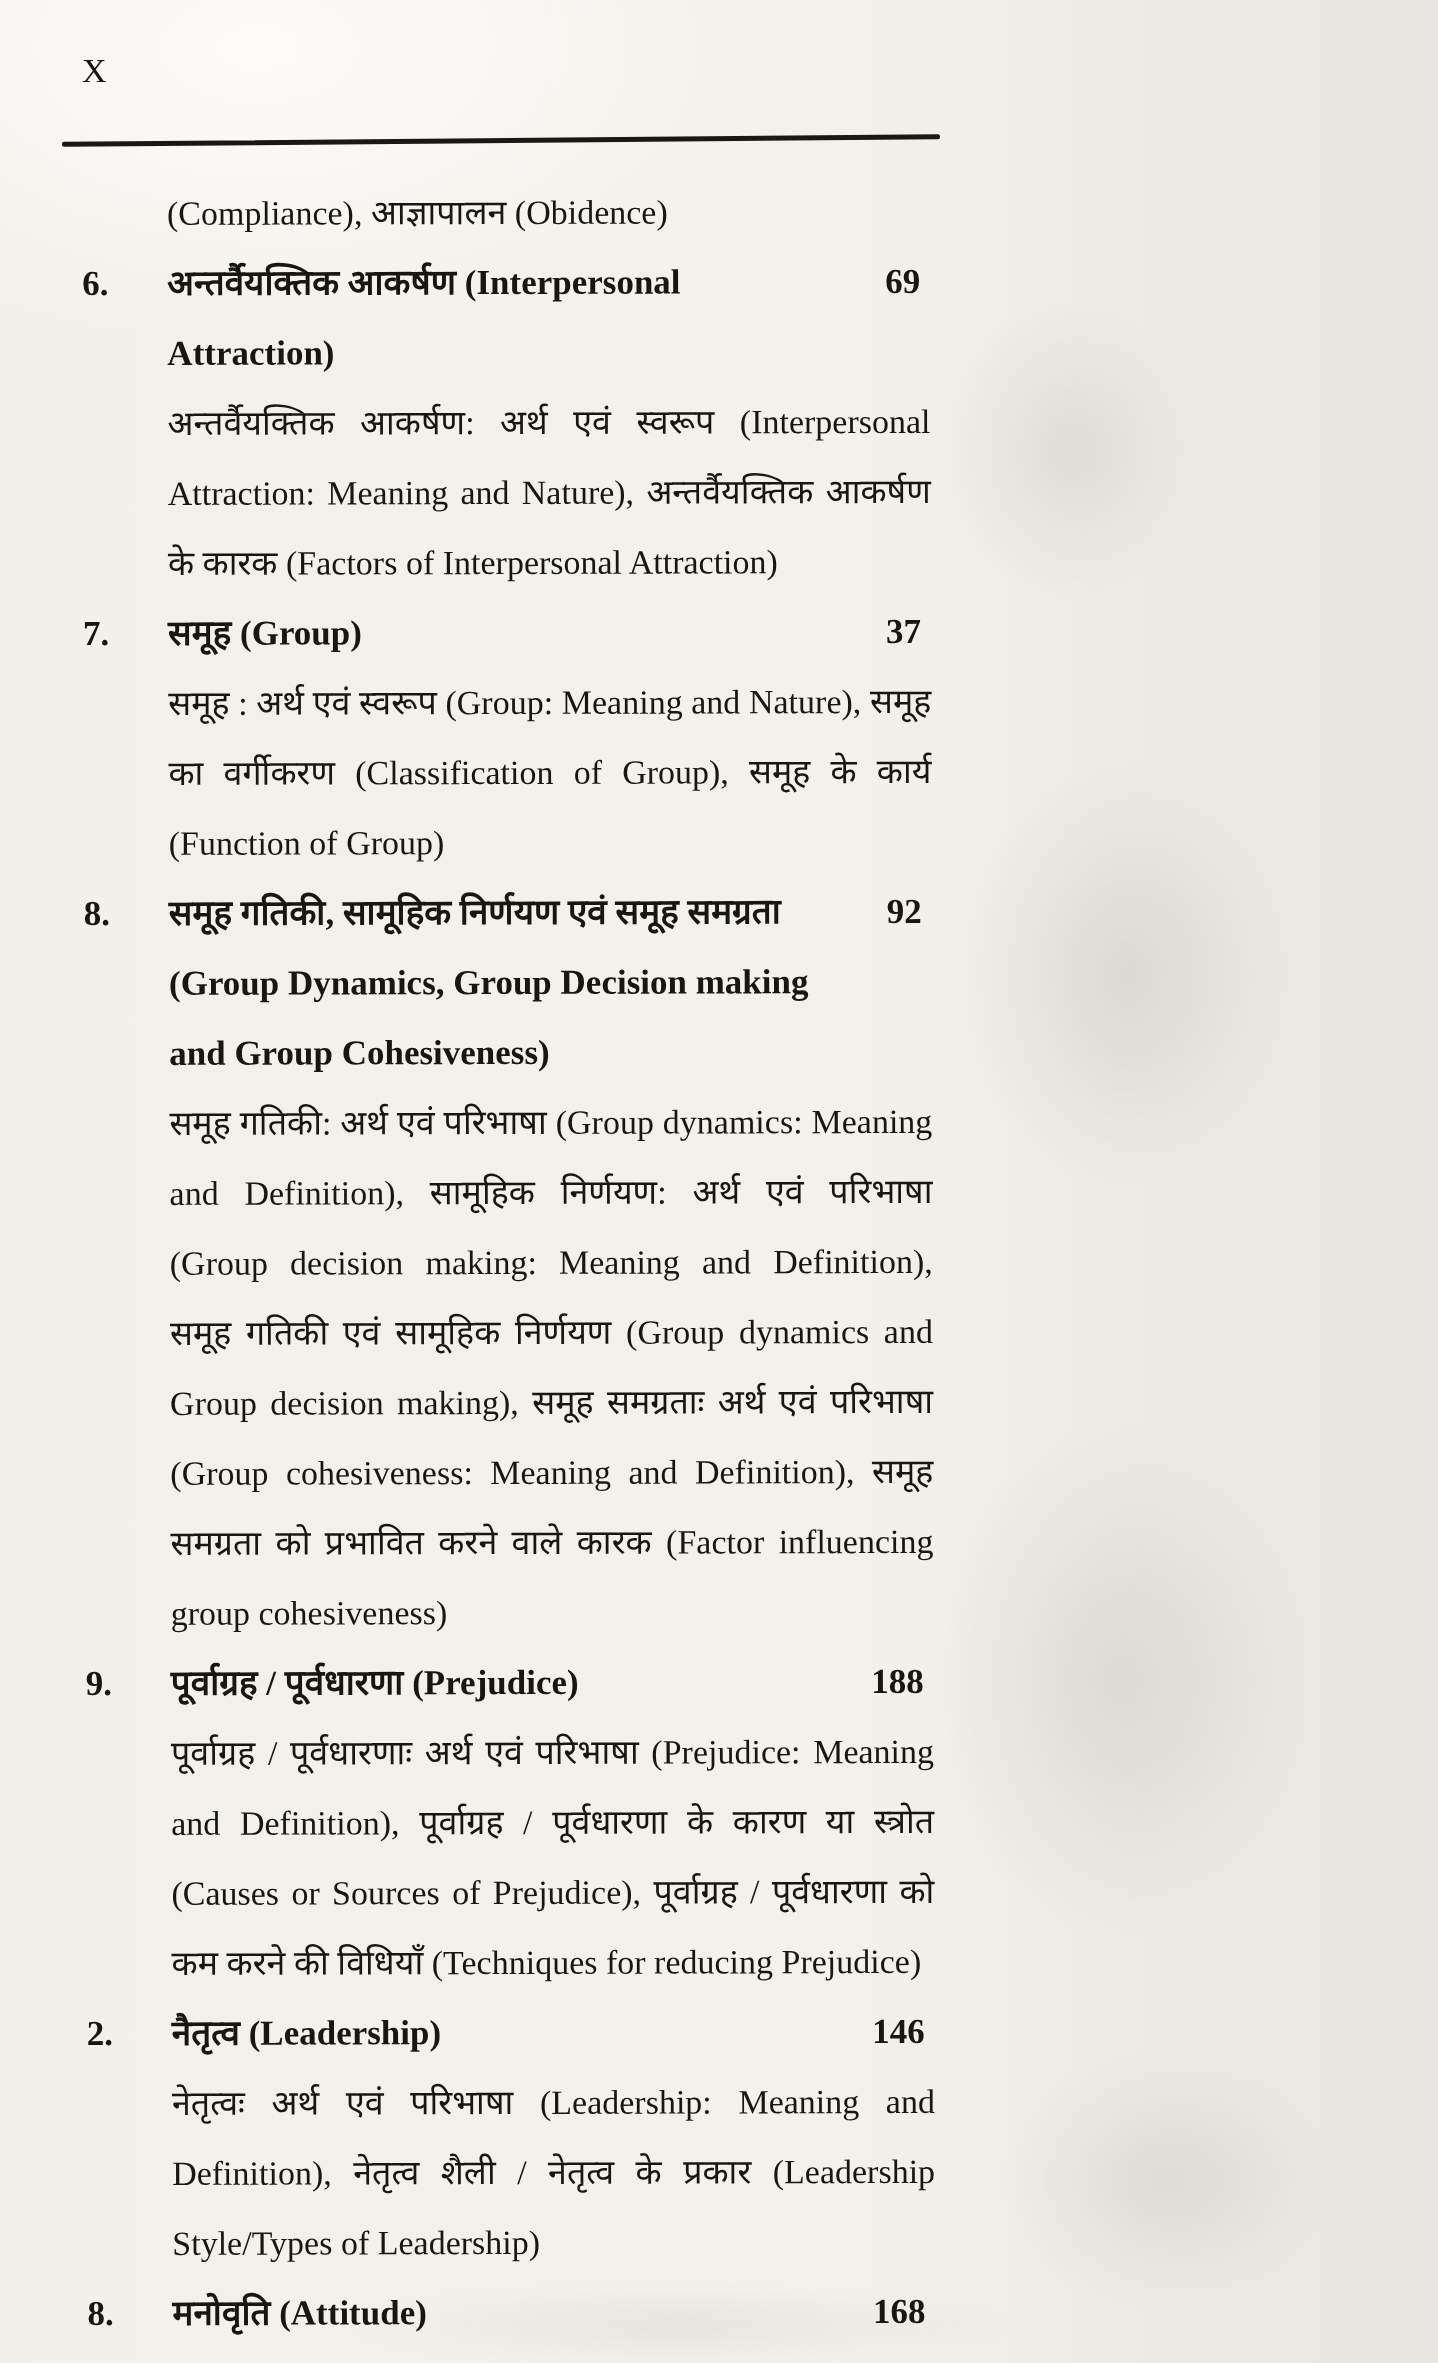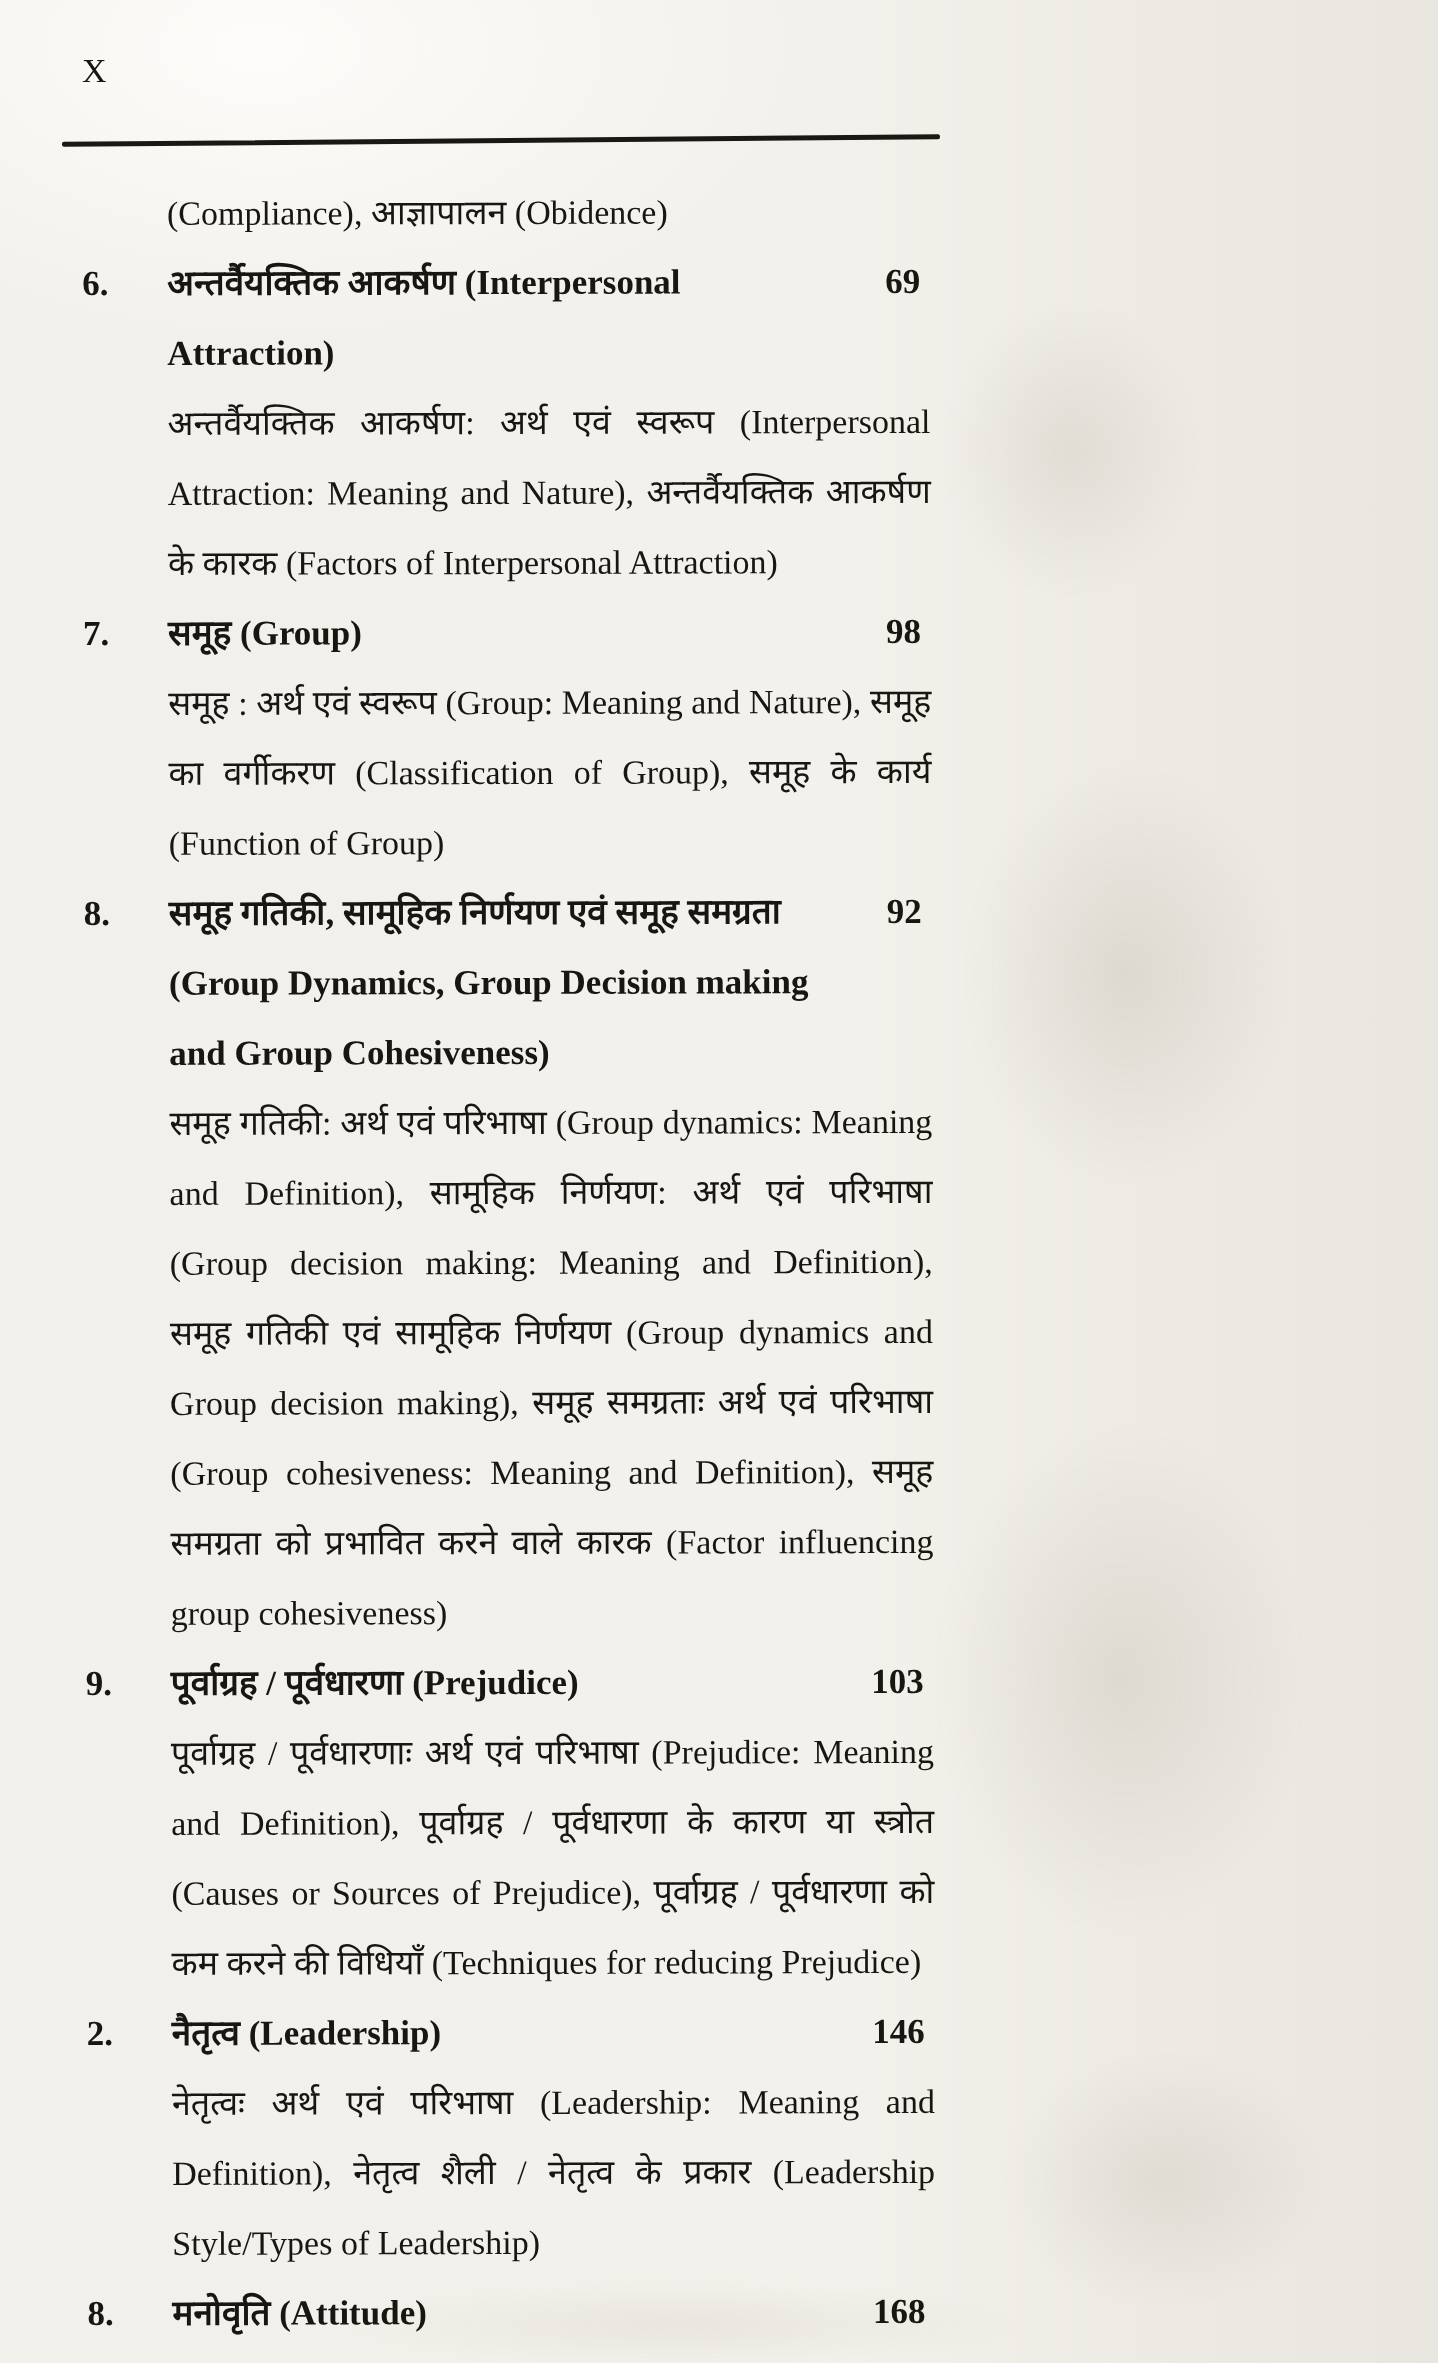--- a/index.html
+++ b/index.html
@@ -136,40 +136,40 @@
         <div class="entry-title">अन्तर्वैयक्तिक आकर्षण (Interpersonal Attraction)</div>
         <div class="entry-page">69</div>
       </div>
       <div class="entry-desc">अन्तर्वैयक्तिक आकर्षण: अर्थ एवं स्वरूप (Interpersonal Attraction: Meaning and Nature), अन्तर्वैयक्तिक आकर्षण के कारक (Factors of Interpersonal Attraction)</div>
     </div>
 
     <div class="entry">
       <div class="entry-row">
         <div class="entry-num">7.</div>
         <div class="entry-title">समूह (Group)</div>
-        <div class="entry-page">98</div>
+        <div class="entry-page">37</div>
       </div>
       <div class="entry-desc">समूह : अर्थ एवं स्वरूप (Group: Meaning and Nature), समूह का वर्गीकरण (Classification of Group), समूह के कार्य (Function of Group)</div>
     </div>
 
     <div class="entry">
       <div class="entry-row">
         <div class="entry-num">8.</div>
         <div class="entry-title">समूह गतिकी, सामूहिक निर्णयण एवं समूह समग्रता</div>
         <div class="entry-page">92</div>
       </div>
       <div class="entry-subtitle">(Group Dynamics, Group Decision making and Group Cohesiveness)</div>
       <div class="entry-desc">समूह गतिकी: अर्थ एवं परिभाषा (Group dynamics: Meaning and Definition), सामूहिक निर्णयण: अर्थ एवं परिभाषा (Group decision making: Meaning and Definition), समूह गतिकी एवं सामूहिक निर्णयण (Group dynamics and Group decision making), समूह समग्रताः अर्थ एवं परिभाषा (Group cohesiveness: Meaning and Definition), समूह समग्रता को प्रभावित करने वाले कारक (Factor influencing group cohesiveness)</div>
     </div>
 
     <div class="entry">
       <div class="entry-row">
         <div class="entry-num">9.</div>
         <div class="entry-title">पूर्वाग्रह / पूर्वधारणा (Prejudice)</div>
-        <div class="entry-page">103</div>
+        <div class="entry-page">188</div>
       </div>
       <div class="entry-desc">पूर्वाग्रह / पूर्वधारणाः अर्थ एवं परिभाषा (Prejudice: Meaning and Definition), पूर्वाग्रह / पूर्वधारणा के कारण या स्त्रोत (Causes or Sources of Prejudice), पूर्वाग्रह / पूर्वधारणा को कम करने की विधियाँ (Techniques for reducing Prejudice)</div>
     </div>
 
     <div class="entry">
       <div class="entry-row">
         <div class="entry-num">2.</div>
         <div class="entry-title">नैतृत्व (Leadership)</div>
         <div class="entry-page">146</div>
       </div>

